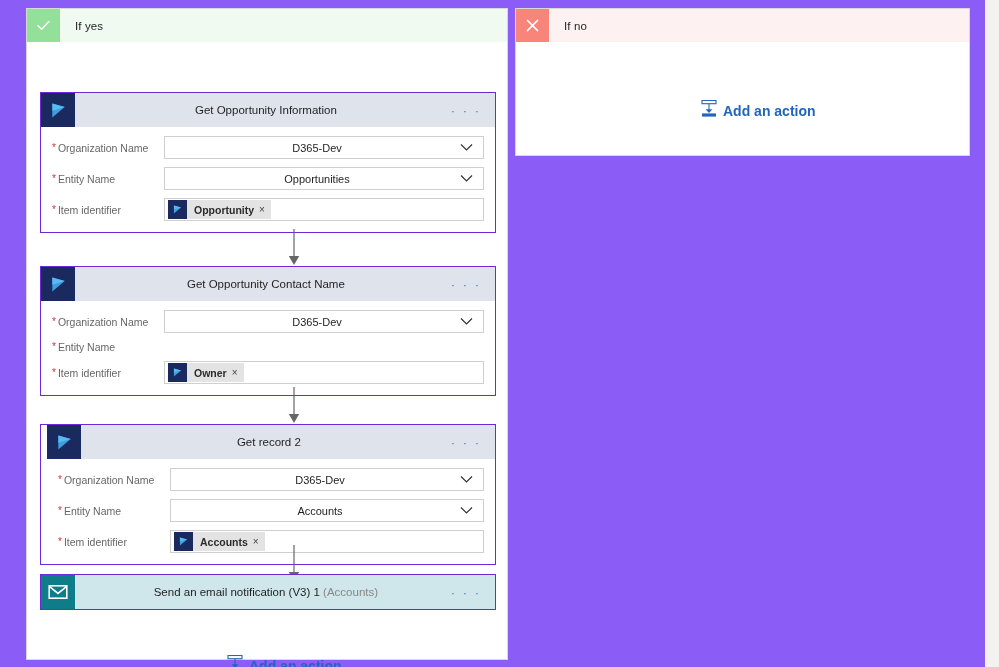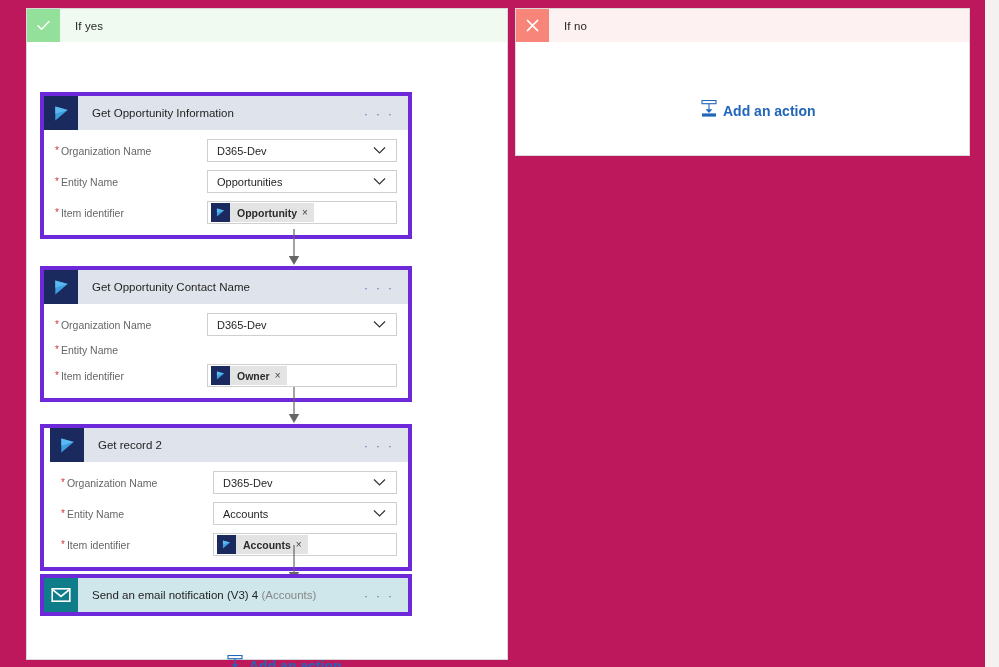--- a/index.html
+++ b/index.html
@@ -7,21 +7,22 @@
   html, body {
     margin: 0; padding: 0;
     width: 999px; height: 667px;
     background: #ffffff;
     font-family: "Liberation Sans", "DejaVu Sans", sans-serif;
     overflow: hidden;
   }
   .canvas {
     position: relative;
     width: 999px; height: 667px;
-    background: #be185d;
+    background: #8b5cf6;
+    text-align: center;
   }
   .right-gutter {
     position: absolute;
     top: 0; right: 0; width: 14px; height: 667px;
     background: #f3f2f1;
   }
 
   
   .branch {
     position: absolute;
@@ -51,23 +52,23 @@
     color: #262626;
     padding-left: 15px;
     letter-spacing: .1px;
   }
 
   .branch-body { position: relative; }
 
   
   .card {
     position: absolute;
-    width: 372px;
+    width: 456px;
     left: 13px;
-    border: 4px solid #6d28d9;
+    border: 1px solid #6d28d9;
     background: #ffffff;
   }
   .card-head {
     display: flex;
     align-items: center;
     height: 34px;
     background: #dfe3eb;
   }
   .card-head.teal { background: #cfe6ea; }
   .card-icon {
@@ -124,21 +125,20 @@
   }
 
   .field-control {
     flex: 1 1 auto;
     height: 23px;
     border: 1px solid #cfcfcf;
     background: #ffffff;
     display: flex;
     align-items: center;
     position: relative;
-    margin-left: 40px;
   }
   .field-value {
     font-size: 11px;
     color: #1f1f1f;
     padding-left: 9px;
     flex: 1 1 auto;
     white-space: nowrap;
     overflow: hidden;
   }
   .chevron {
@@ -432,21 +432,21 @@
 
       <div class="card" style="top:532px;">
         <div class="card-head teal">
           <div class="card-icon icon-mail">
             <svg width="20" height="16" viewBox="0 0 20 16" aria-hidden="true">
               <rect x="1.2" y="1.8" width="17.6" height="12.4" fill="none" stroke="#ffffff" stroke-width="1.6"></rect>
               <path d="M1.6 2.6 L10 9.4 L18.4 2.6" fill="none" stroke="#ffffff" stroke-width="1.6"></path>
             </svg>
           </div>
           <div class="card-title">
-            <span>Send an email notification (V3) 4</span>
+            <span>Send an email notification (V3) 1</span>
             <span class="preview">(Accounts)</span>
           </div>
           <div class="ellipsis">· · ·</div>
         </div>
       </div>
 
       <div class="add-action" style="left:200px; top:613px;">
         <span>
           <svg width="16" height="17" viewBox="0 0 16 17" aria-hidden="true">
             <rect x="1" y="0.5" width="14" height="3.2" fill="#ffffff" stroke="#2266bb" stroke-width="1.1"></rect>

